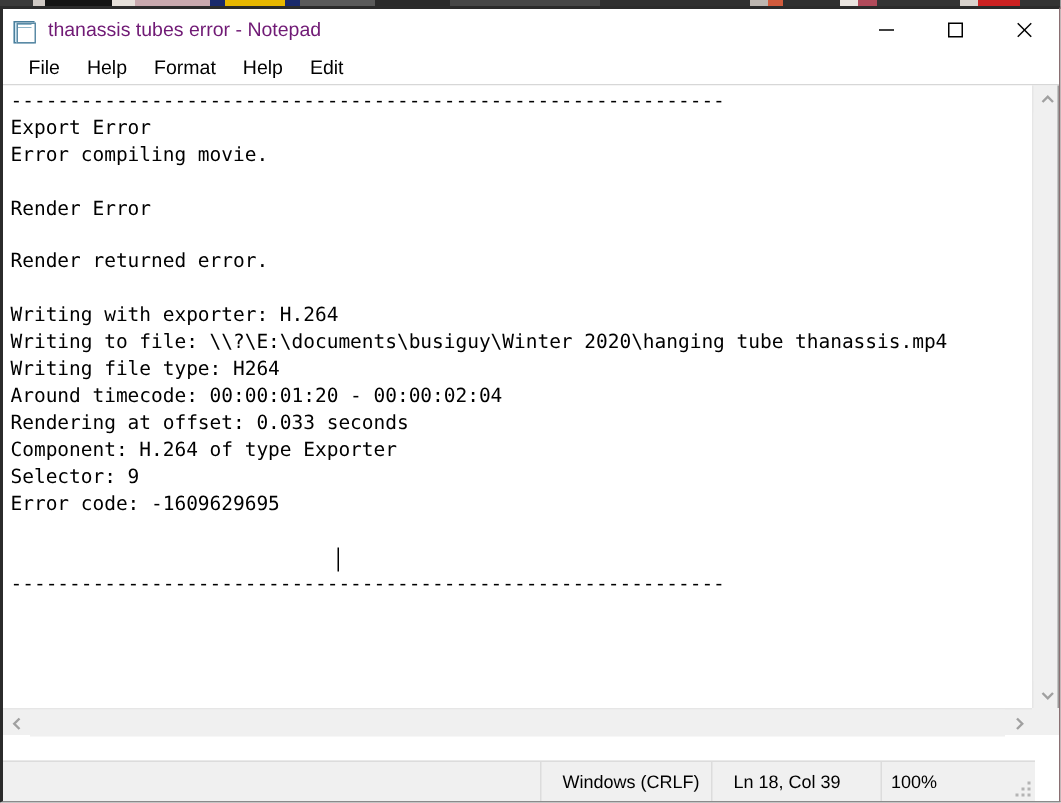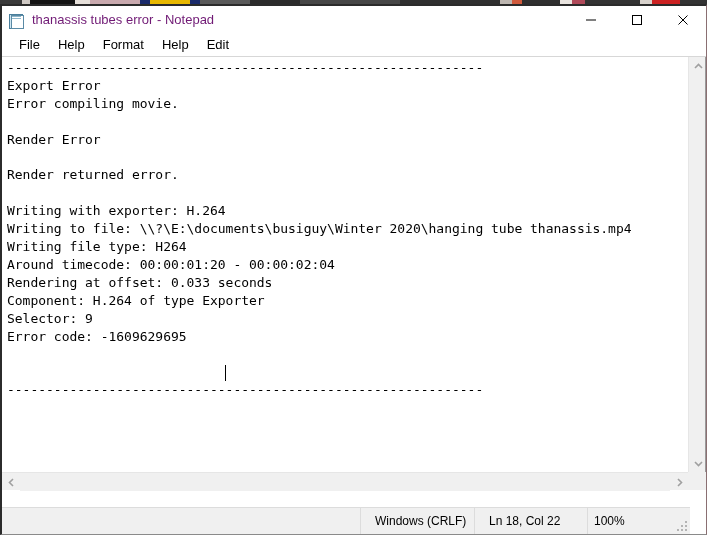--- a/index.html
+++ b/index.html
@@ -356,21 +356,21 @@
         </svg>
       </div>
     </div>
 
     <div id="scroll-corner"></div>
   </div>
 
   <div id="statusbar">
     <div class="status-cell" id="status-spacer"></div>
     <div class="status-cell" id="status-encoding">Windows (CRLF)</div>
-    <div class="status-cell" id="status-position">Ln 18, Col 22</div>
+    <div class="status-cell" id="status-position">Ln 18, Col 39</div>
     <div class="status-cell" id="status-zoom">100%</div>
     <div id="resize-grip">
       <div class="grip-dot" style="right:0px;bottom:0px;"></div>
       <div class="grip-dot" style="right:4px;bottom:0px;"></div>
       <div class="grip-dot" style="right:8px;bottom:0px;"></div>
       <div class="grip-dot" style="right:0px;bottom:4px;"></div>
       <div class="grip-dot" style="right:4px;bottom:4px;"></div>
       <div class="grip-dot" style="right:0px;bottom:8px;"></div>
     </div>
   </div>

